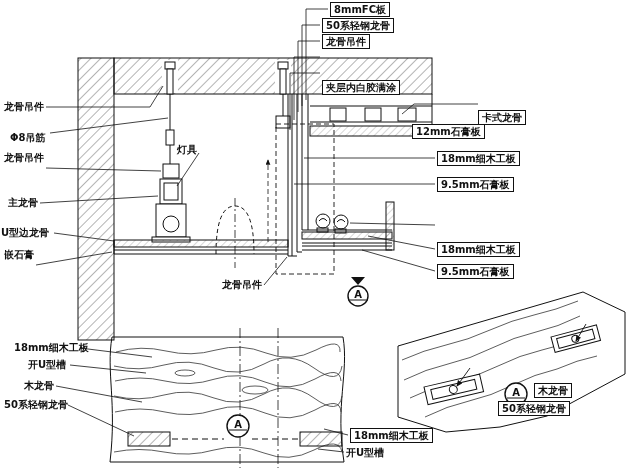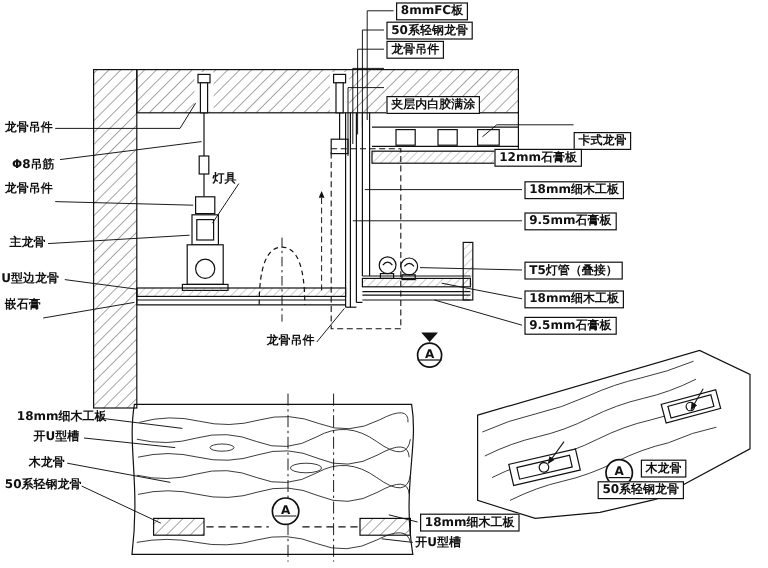--- a/index.html
+++ b/index.html
@@ -191,21 +191,20 @@
 
   <div class="lbl boxed" style="left:330px;top:2px">8mmFC板</div>
   <div class="lbl boxed" style="left:322px;top:18px">50系轻钢龙骨</div>
   <div class="lbl boxed" style="left:322px;top:34px">龙骨吊件</div>
   <div class="lbl boxed" style="left:322px;top:80px">夹层内白胶满涂</div>
 
   <div class="lbl boxed" style="left:478px;top:110px">卡式龙骨</div>
   <div class="lbl boxed" style="left:412px;top:124px">12mm石膏板</div>
   <div class="lbl boxed" style="left:437px;top:151px">18mm细木工板</div>
   <div class="lbl boxed" style="left:437px;top:177px">9.5mm石膏板</div>
-  <div class="lbl boxed" style="left:437px;top:218px">T5灯管（叠接）</div>
   <div class="lbl boxed" style="left:437px;top:242px">18mm细木工板</div>
   <div class="lbl boxed" style="left:437px;top:264px">9.5mm石膏板</div>
 
   <div class="lbl" style="left:4px;top:101px">龙骨吊件</div>
   <div class="lbl" style="left:10px;top:132px">Φ8吊筋</div>
   <div class="lbl" style="left:4px;top:152px">龙骨吊件</div>
   <div class="lbl" style="left:8px;top:197px">主龙骨</div>
   <div class="lbl" style="left:1px;top:227px">U型边龙骨</div>
   <div class="lbl" style="left:4px;top:249px">嵌石膏</div>
 

